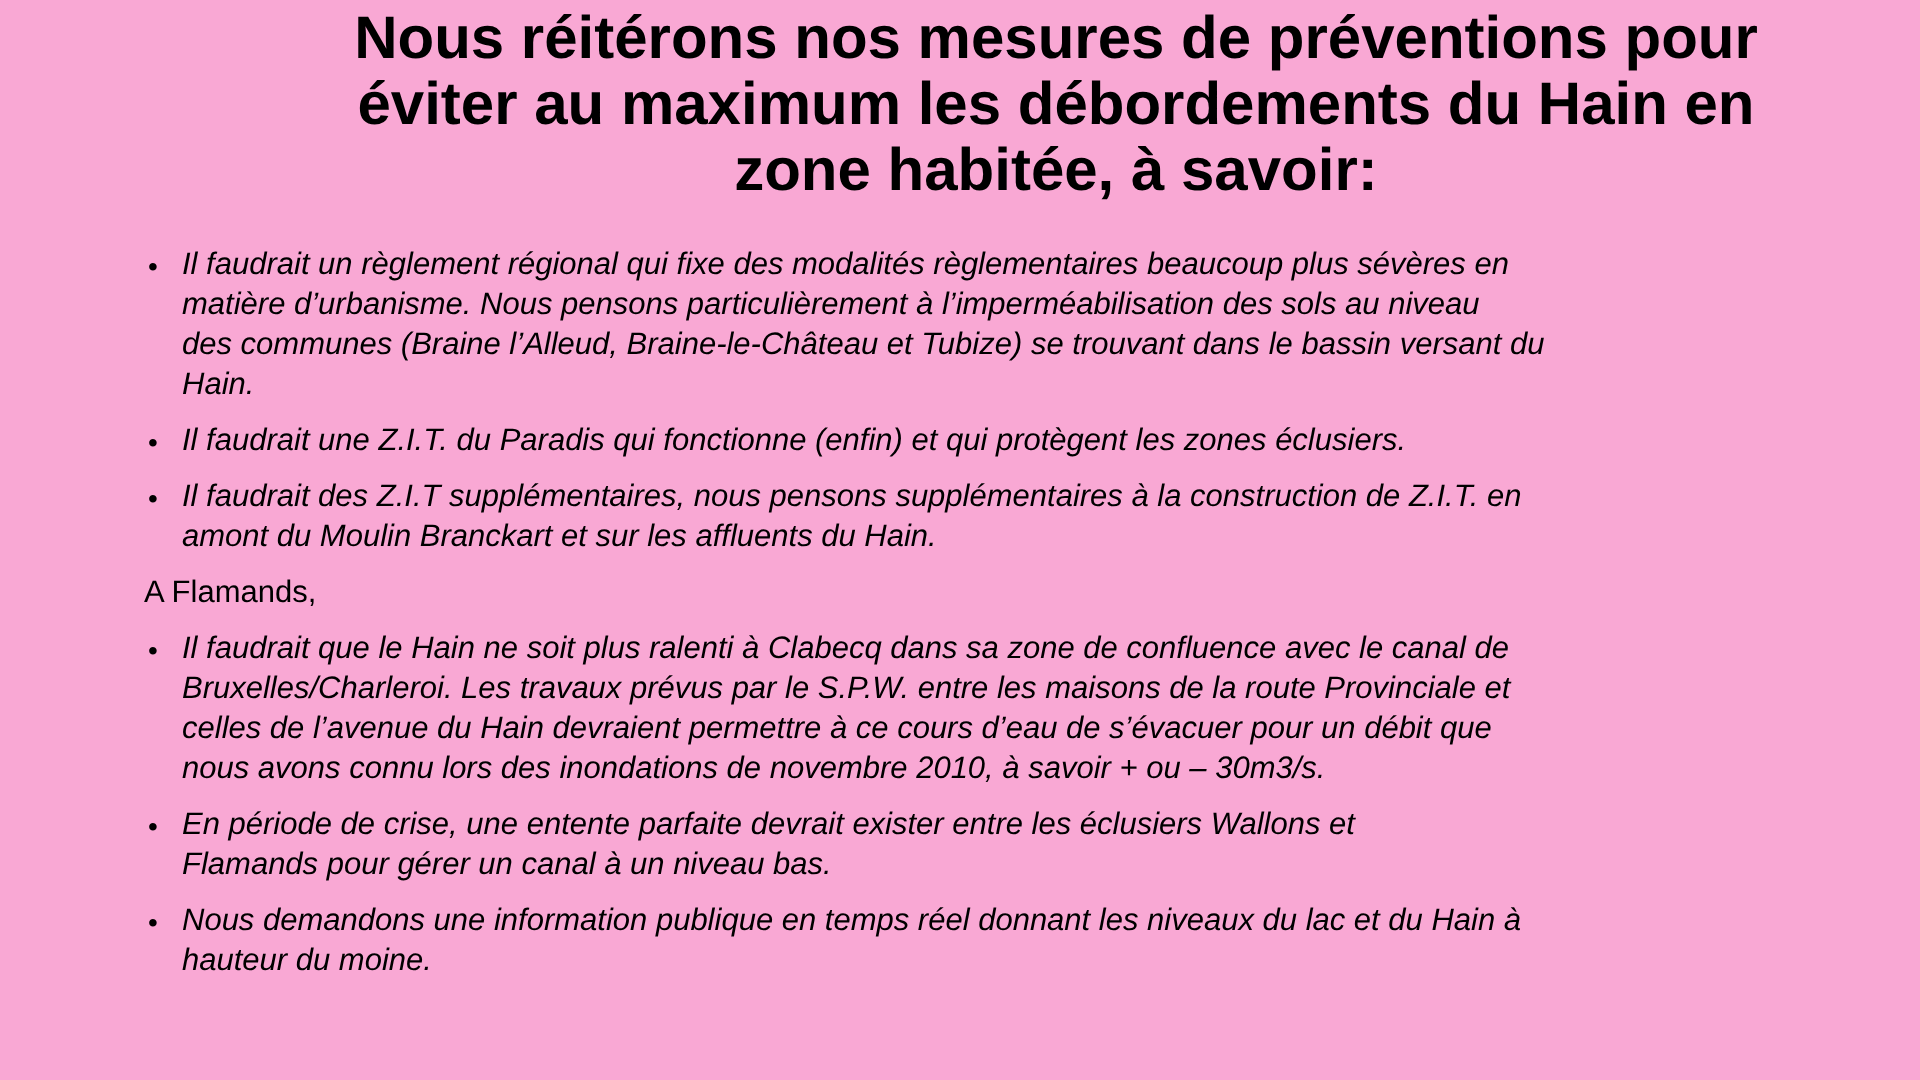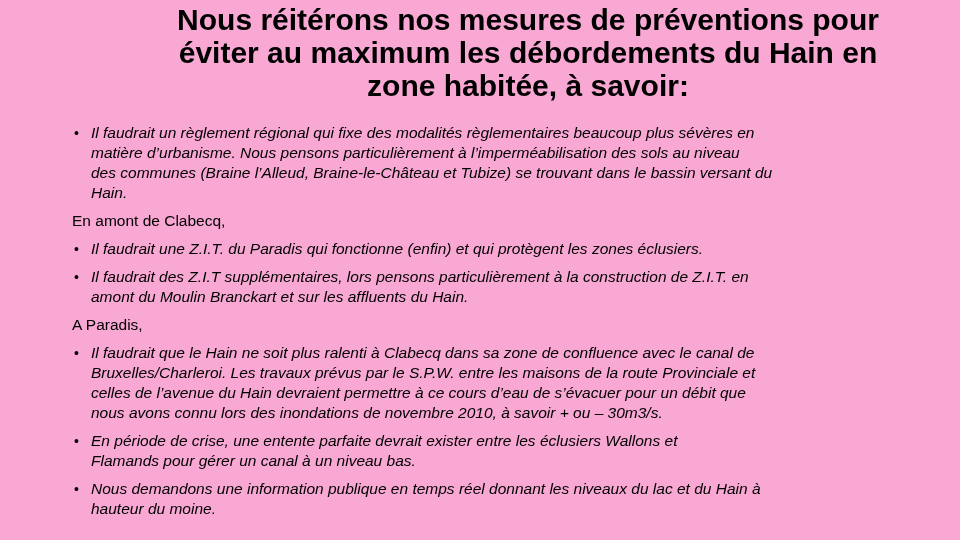--- a/index.html
+++ b/index.html
@@ -64,25 +64,24 @@
 </head>
 <body>
 
 <div class="slide">
   <div class="title">Nous réitérons nos mesures de préventions pour éviter au maximum les débordements du Hain en zone habitée, à savoir:</div>
   <div class="body" id="slide-body">
       <div class="para bullet"><span class="dot">•</span><span class="txt">Il faudrait un règlement régional qui fixe des modalités règlementaires beaucoup plus sévères en
 matière d’urbanisme. Nous pensons particulièrement à l’imperméabilisation des sols au niveau
 des communes (Braine l’Alleud, Braine-le-Château et Tubize) se trouvant dans le bassin versant du
 Hain.</span></div>
-      <div class="para plain">En amont de Clabecq,</div>
       <div class="para bullet"><span class="dot">•</span><span class="txt">Il faudrait une Z.I.T. du Paradis qui fonctionne (enfin) et qui protègent les zones éclusiers.</span></div>
-      <div class="para bullet"><span class="dot">•</span><span class="txt">Il faudrait des Z.I.T supplémentaires, lors pensons particulièrement à la construction de Z.I.T. en
+      <div class="para bullet"><span class="dot">•</span><span class="txt">Il faudrait des Z.I.T supplémentaires, nous pensons supplémentaires à la construction de Z.I.T. en
 amont du Moulin Branckart et sur les affluents du Hain.</span></div>
-      <div class="para plain">A Paradis,</div>
+      <div class="para plain">A Flamands,</div>
       <div class="para bullet"><span class="dot">•</span><span class="txt">Il faudrait que le Hain ne soit plus ralenti à Clabecq dans sa zone de confluence avec le canal de
 Bruxelles/Charleroi. Les travaux prévus par le S.P.W. entre les maisons de la route Provinciale et
 celles de l’avenue du Hain devraient permettre à ce cours d’eau de s’évacuer pour un débit que
 nous avons connu lors des inondations de novembre 2010, à savoir + ou – 30m3/s.</span></div>
       <div class="para bullet"><span class="dot">•</span><span class="txt">En période de crise, une entente parfaite devrait exister entre les éclusiers Wallons et
 Flamands pour gérer un canal à un niveau bas.</span></div>
       <div class="para bullet"><span class="dot">•</span><span class="txt">Nous demandons une information publique en temps réel donnant les niveaux du lac et du Hain à
 hauteur du moine.</span></div>
     </div>
 </div>

